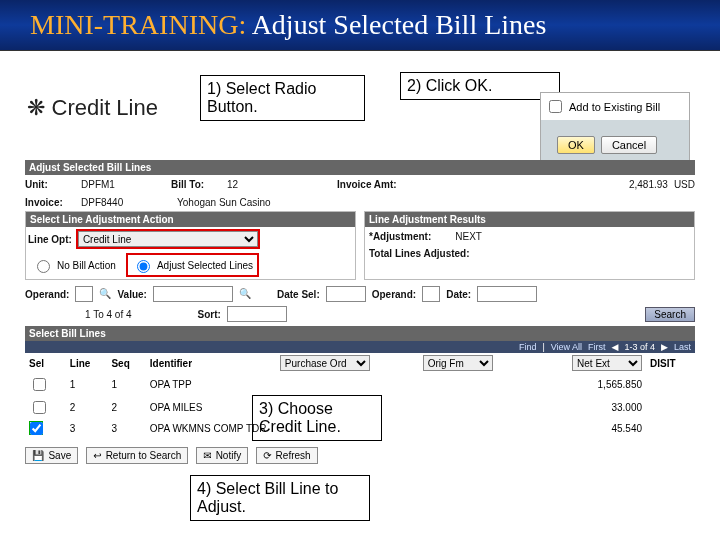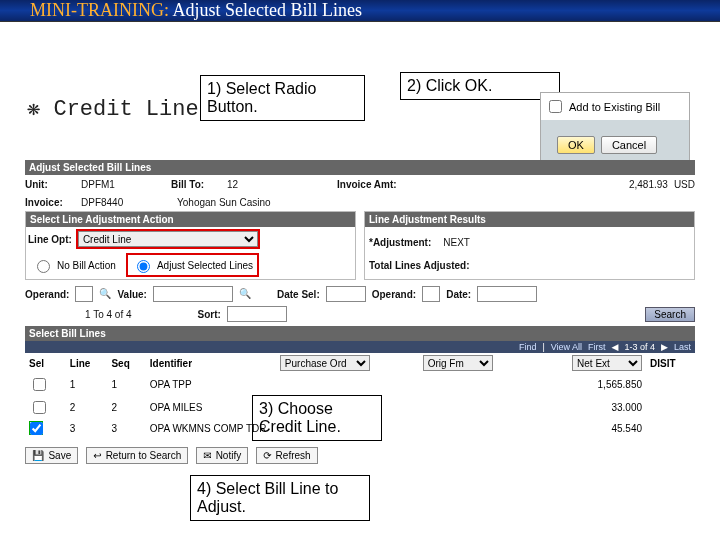--- a/index.html
+++ b/index.html
@@ -8,22 +8,22 @@
     font-family: Arial, Helvetica, sans-serif;
     font-size: 10px;
     background: #fff;
     width: 720px;
     height: 540px;
     overflow: hidden;
   }
   .title-bar {
     background: linear-gradient(#0a2568, #0e3a9a, #0a2568);
     color: #fff;
-    padding: 0 30px;
-    font-size: 18px;
+    padding: 9px 30px;
+    font-size: 28px;
     font-family: "Times New Roman", serif;
     border-bottom: 1px solid #333;
   }
   .title-bar .hl { color: #ffb030; }
   .callout {
     background: #fff;
     border: 1px solid #000;
     padding: 4px 6px;
     font-size: 16px;
     position: absolute;
@@ -46,21 +46,21 @@
     border: 1px solid #888;
     border-radius: 2px;
     padding: 2px 10px;
     font-size: 11px;
     cursor: pointer;
   }
   .btn.yellow { background: linear-gradient(#fff8d0,#ffe270); }
   .credit-line {
     position: absolute;
     left: 27px; top: 95px;
-    font-family: Liberation Mono, monospace;
+    font-family: Liberation Sans, sans-serif;
     font-size: 22px;
     color: #222;
   }
   .detail {
     position: absolute;
     left: 25px; top: 160px;
     width: 670px;
     font-size: 10px;
   }
   .sect-hdr {
@@ -201,21 +201,21 @@
         <span class="redbox" style="margin-left:6px">
           <label class="radio">
             <input type="radio" name="adj" checked="" style="">
             <span>Adjust Selected Lines</span>
           </label>
         </span>
       </div>
     </div>
     <div class="col">
       <div class="sect-hdr">Line Adjustment Results</div>
-      <div style="padding:10px 4px; display:flex; gap:6px;">
+      <div style="padding:4px 4px; display:flex; gap:18px;">
         <span class="lbl">*Adjustment:</span>
         <span class="val">NEXT</span>
       </div>
       <div style="padding:2px 4px;">
         <span class="lbl">Total Lines Adjusted:</span>
       </div>
     </div>
   </div>
 
   <div class="bar" style="margin-top:4px;">

